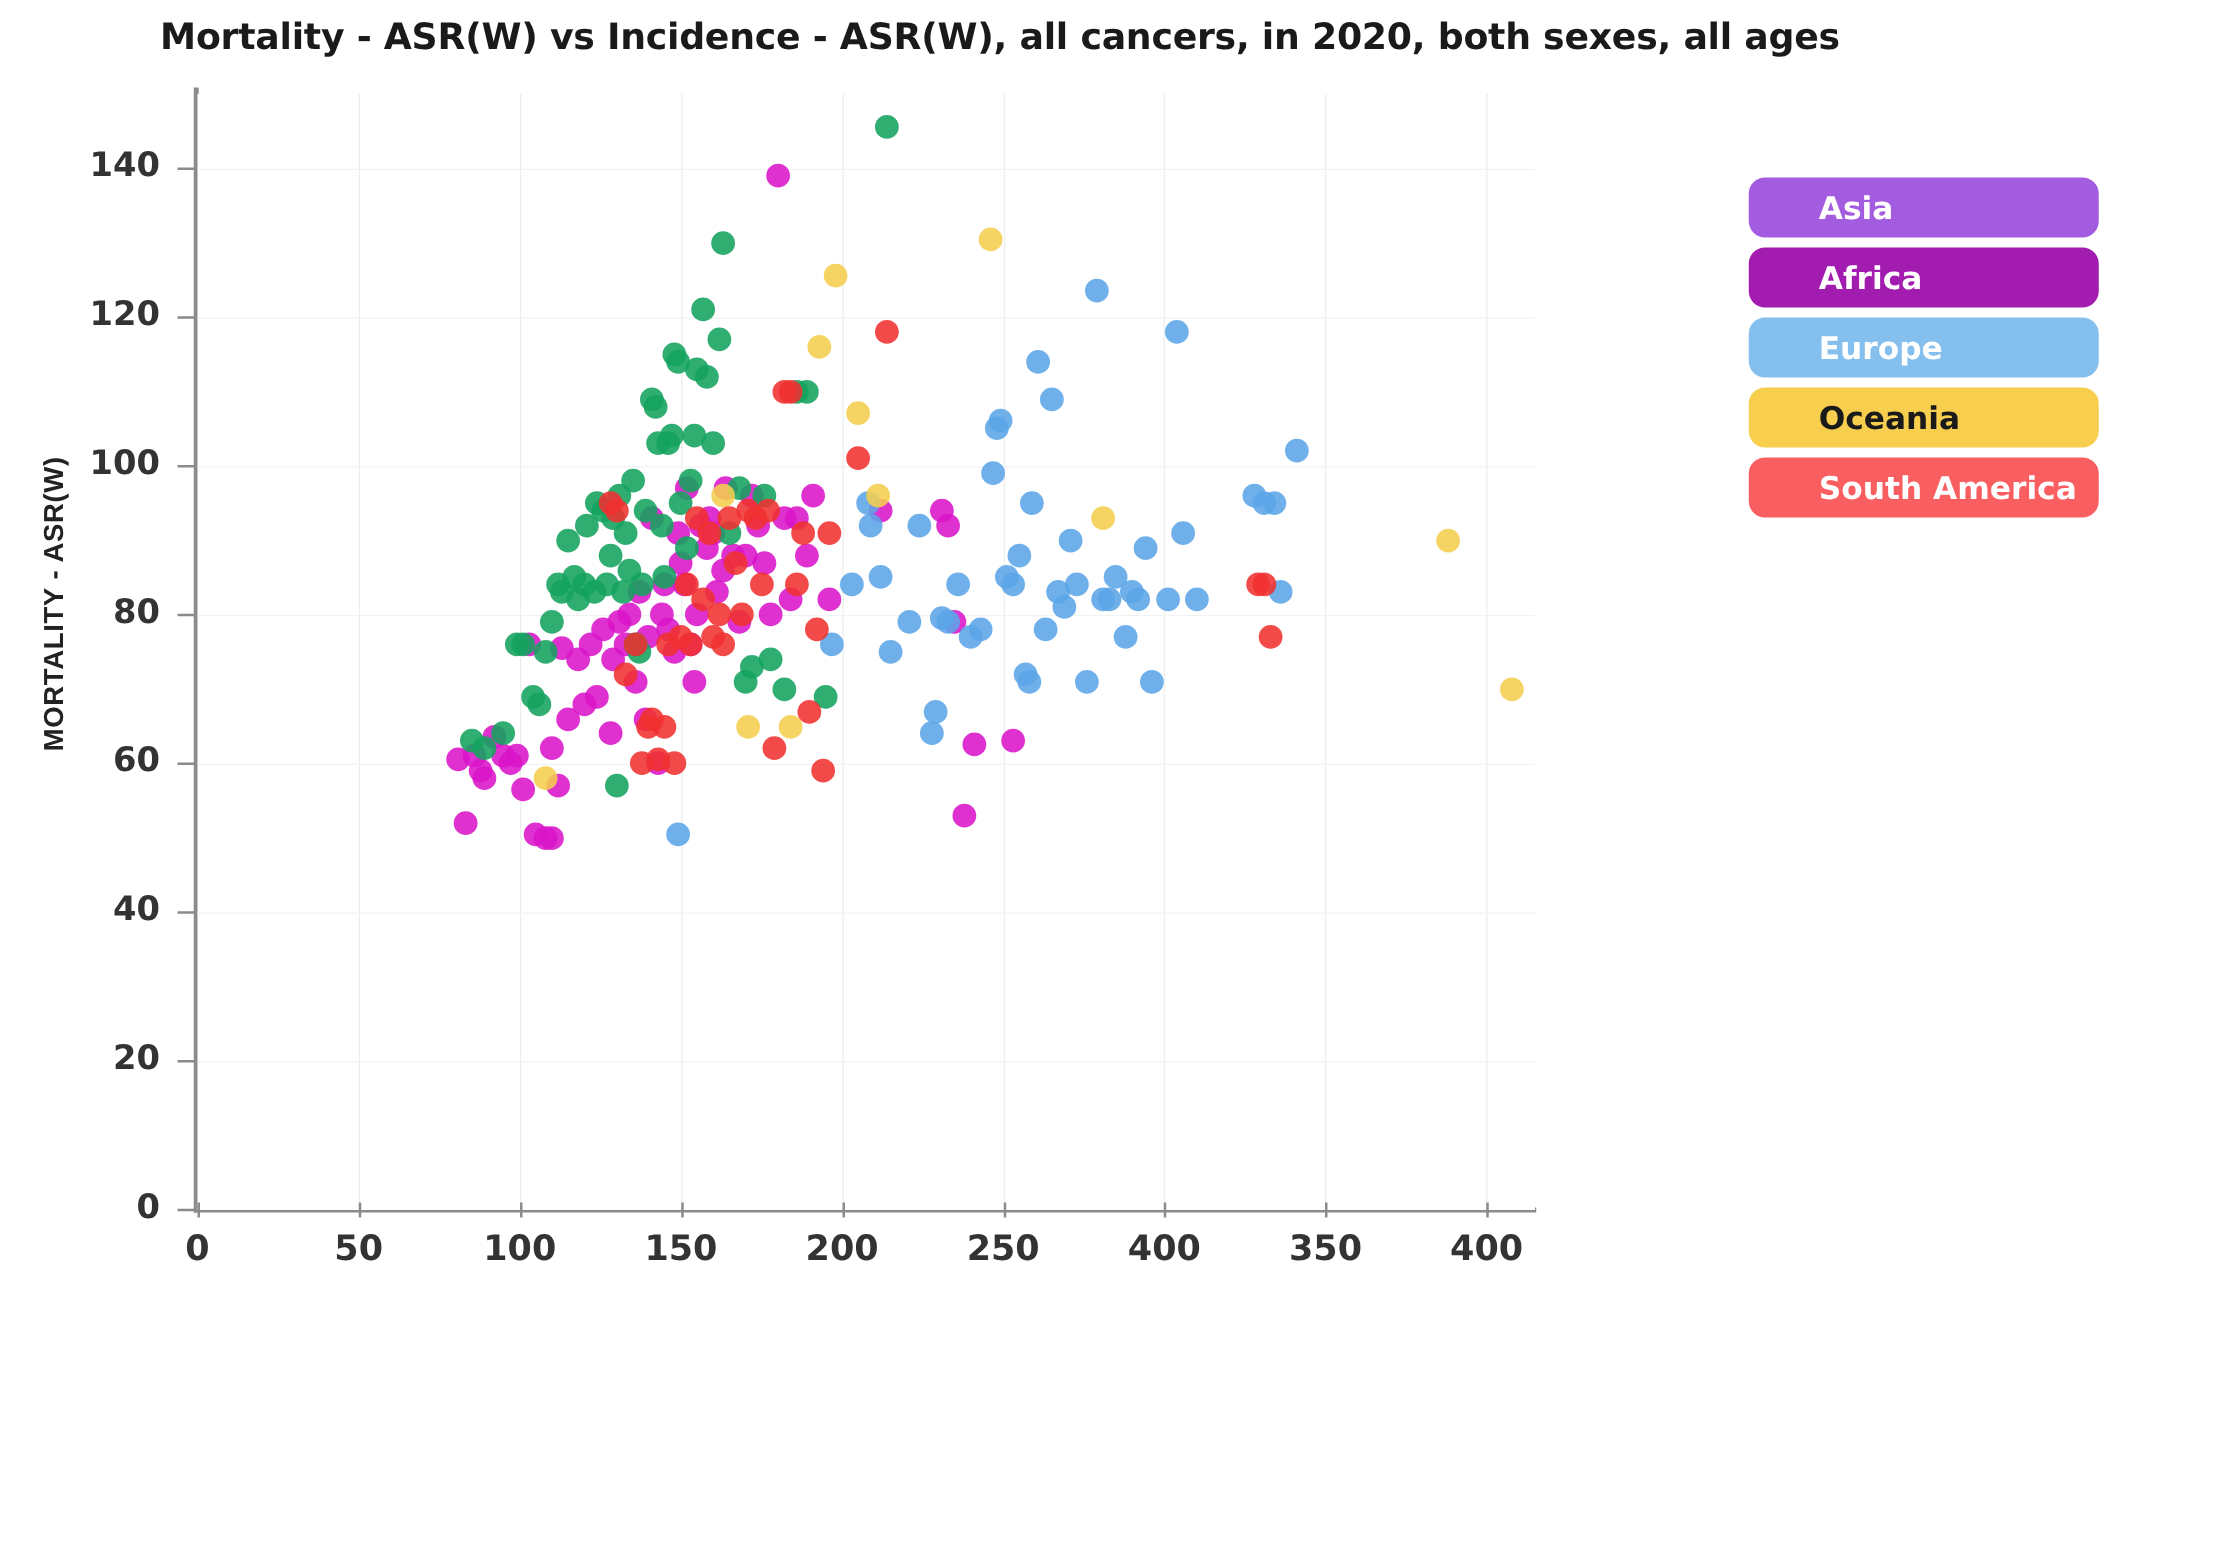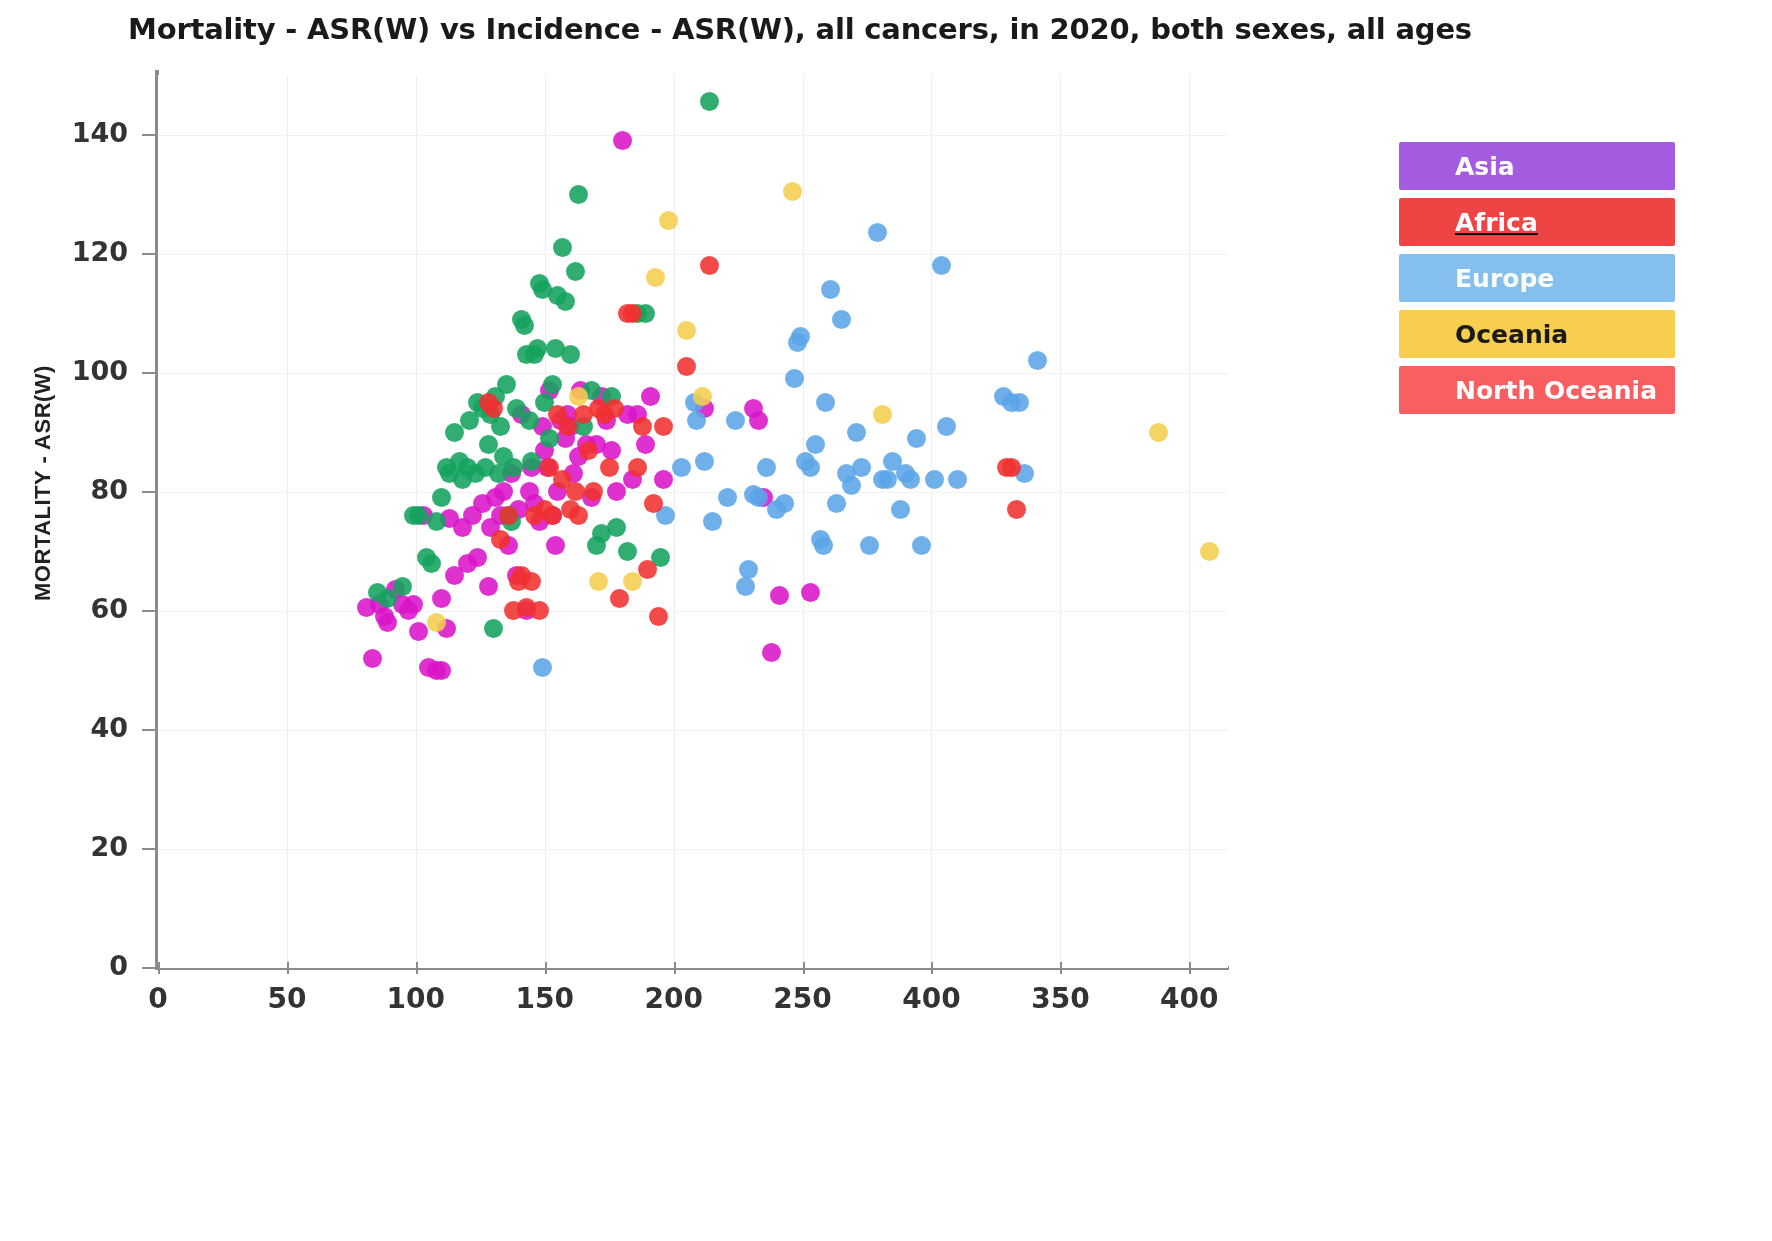--- a/index.html
+++ b/index.html
@@ -39,21 +39,21 @@
     font-family:"Liberation Sans",sans-serif;
   }
 
   .dot{position:absolute;width:19px;height:19px;border-radius:50%;
     margin-left:-9.5px;margin-top:-9.5px;opacity:.88;}
 
   
   #legend{position:absolute;left:1399px;top:142px;}
   .legend-item{
     height:48px;margin-bottom:8px;display:flex;align-items:center;
-    padding-left:56px;box-sizing:border-box;border-radius:2px;
+    padding-left:56px;box-sizing:border-box;border-radius:13px;
   }
   .legend-label{font-size:25px;font-weight:bold;font-family:"DejaVu Sans",sans-serif;
     white-space:nowrap;padding-right:18px;}
 </style>
 </head>
 <body>
 
 <div id="root">
 
   <div class="chart-title">Mortality - ASR(W) vs Incidence - ASR(W), all cancers, in 2020, both sexes, all ages</div>
@@ -363,26 +363,26 @@
       <div class="xtick-mark" style="left: 1189.33px;"></div>
       <div class="xtick-label" style="left: 1129.33px;">400</div>
     </div>
 
   <div id="y-axis-title">MORTALITY - ASR(W)</div>
 
   <div id="legend">
       <div class="legend-item" style="background: rgb(163, 91, 224);">
         <span class="legend-label" style="color: rgb(255, 255, 255);">Asia</span>
       </div>
-      <div class="legend-item" style="background: #ef4444; text-decoration: underline;">
+      <div class="legend-item" style="background: #a21caf;">
         <span class="legend-label" style="color: rgb(255, 255, 255);">Africa</span>
       </div>
       <div class="legend-item" style="background: rgb(133, 191, 238);">
         <span class="legend-label" style="color: rgb(255, 255, 255);">Europe</span>
       </div>
       <div class="legend-item" style="background: rgb(247, 206, 78);">
         <span class="legend-label" style="color: rgb(26, 26, 26);">Oceania</span>
       </div>
       <div class="legend-item" style="background: rgb(249, 95, 96);">
-        <span class="legend-label" style="color: rgb(255, 255, 255);">North Oceania</span>
+        <span class="legend-label" style="color: rgb(255, 255, 255);">South America</span>
       </div>
     </div>
 </div>
 
 </body></html>

